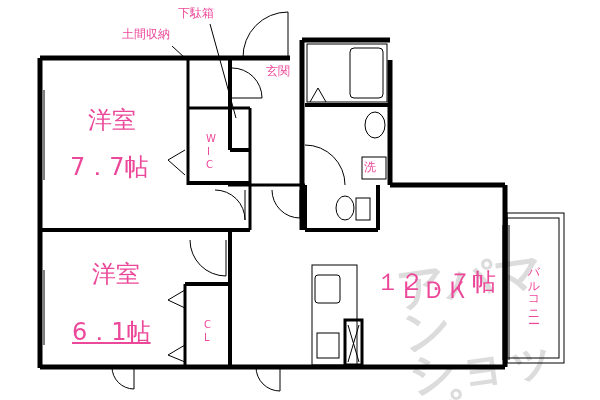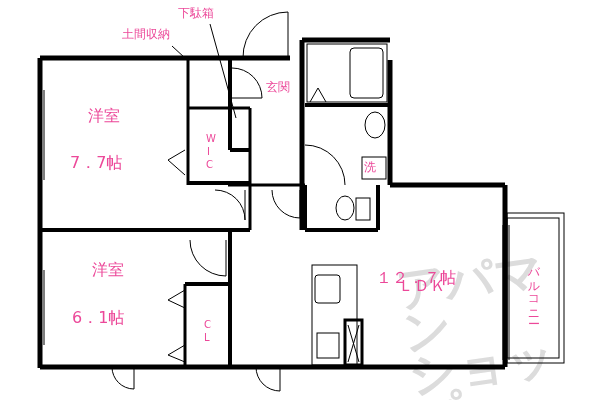--- a/index.html
+++ b/index.html
@@ -1,19 +1,19 @@
 <!DOCTYPE html>
 <html><head>
 <meta charset="utf-8">
 <style>
   html,body{margin:0;padding:0;background:#fff;}
   body{width:600px;height:400px;overflow:hidden;position:relative;font-family:"DejaVu Sans",sans-serif;}
   svg{position:absolute;left:0;top:0;}
   .lbl{position:absolute;color:#ec4899;white-space:nowrap;line-height:1;}
-  .room{font-size:16px;}
+  .room{font-size:24px;}
   .small{font-size:12px;}
   .vert{writing-mode:vertical-rl;font-size:12px;letter-spacing:1px;}
   .wm{position:absolute;left:405px;top:255px;font-size:48px;font-weight:bold;color:#dcdcdc;line-height:0.9;transform:rotate(-8deg);}
 </style>
 </head>
 <body>
 
 <div class="wm">
   <div>アパマン</div>
   <div>ショップ</div>
@@ -84,26 +84,26 @@
     <path d="M348 325 L359 362 M359 325 L348 362" stroke-width="1"></path>
 
     <path d="M172 46 L185 58" stroke-width="1"></path>
     <path d="M210 24 L236 118" stroke-width="1"></path>
   </g>
 </svg>
 
 <div class="lbl room" style="left:88px;top:108px;">洋室</div>
 <div class="lbl room" style="left:70px;top:155px;">7．7帖</div>
 <div class="lbl room" style="left:92px;top:262px;">洋室</div>
-<div class="lbl room" style="left:72px;top:310px;">6．1帖</div>
+<div class="lbl room" style="left:72px;top:320px;text-decoration:underline;">6．1帖</div>
 <div class="lbl room" style="left:398px;top:238px;margin-top:40px;">ＬＤＫ</div>
 <div class="lbl room" style="left:376px;top:270px;">１２．７帖</div>
 
 <div class="lbl small" style="left:122px;top:28px;">土間収納</div>
 <div class="lbl small" style="left:178px;top:7px;">下駄箱</div>
-<div class="lbl small" style="left:266px;top:81px;">玄関</div>
+<div class="lbl small" style="left:266px;top:66px;font-family:Liberation Mono, monospace;">玄関</div>
 <div class="lbl small" style="left:206px;top:134px;font-size:10px;">W</div>
 <div class="lbl small" style="left:207px;top:147px;font-size:10px;">I</div>
 <div class="lbl small" style="left:206px;top:160px;font-size:10px;">C</div>
 <div class="lbl small" style="left:204px;top:320px;font-size:10px;">C</div>
 <div class="lbl small" style="left:204px;top:333px;font-size:10px;">L</div>
 <div class="lbl small" style="left:364px;top:161px;">洗</div>
 <div class="lbl vert" style="left:528px;top:258px;">バルコニー</div>
 
 </body></html>

